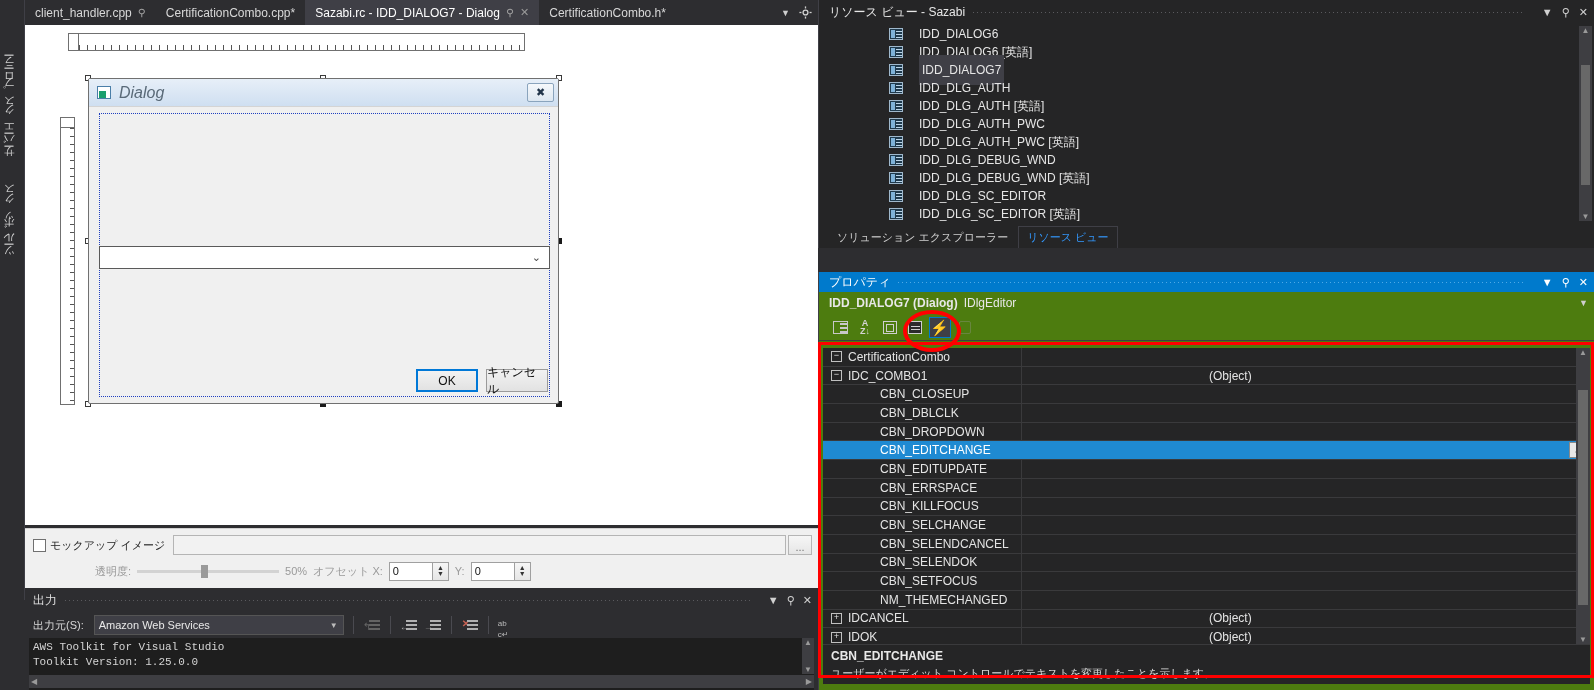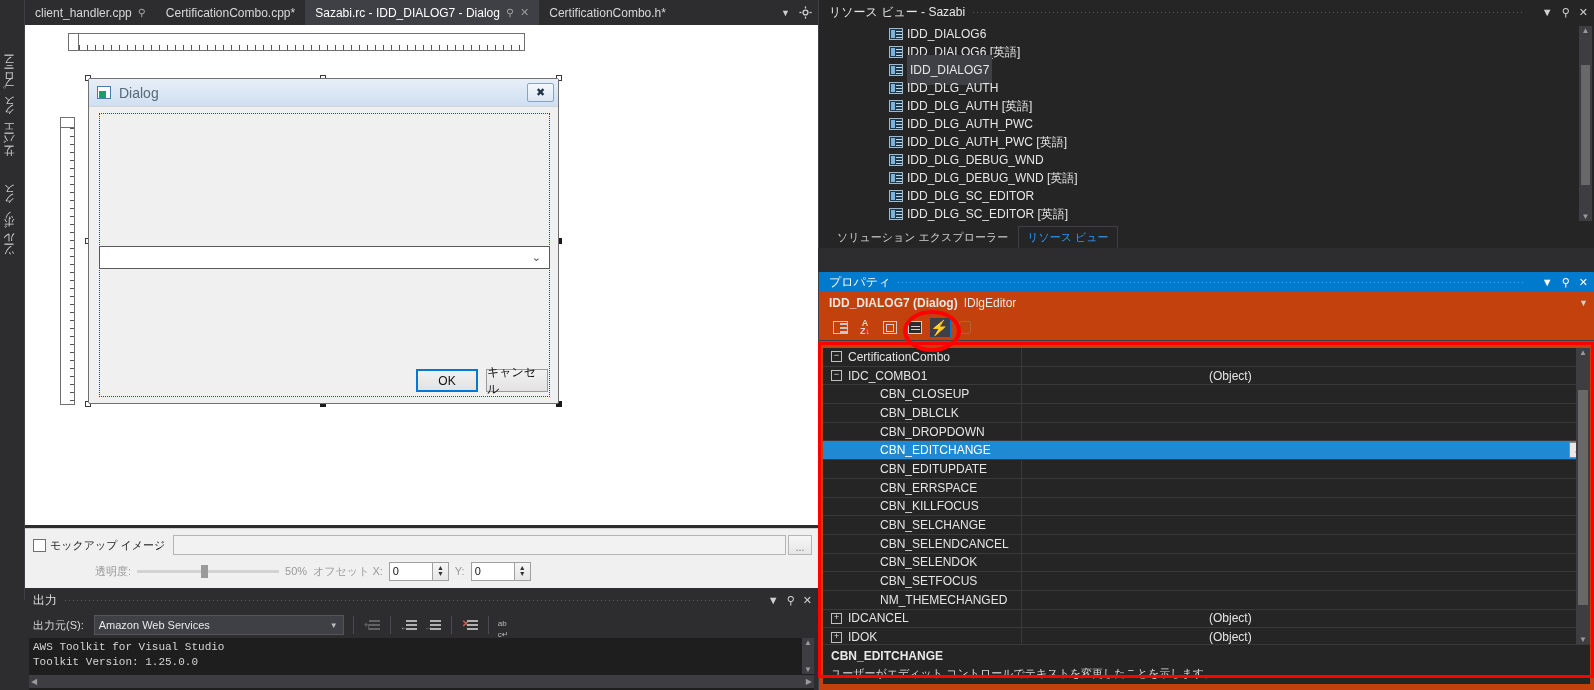--- a/index.html
+++ b/index.html
@@ -104,21 +104,21 @@
     border-bottom: 1px solid #d4d4d4;
   }
   .dlg-icon {
     width: 14px; height: 13px; background:#fff; border:1px solid #4a7ea8;
     margin-right: 8px; position: relative;
   }
   .dlg-icon::after {
     content: ""; position: absolute; left: 1px; top: 4px;
     width: 7px; height: 7px; background: #1a9e6d;
   }
-  .dlg-title-text { font-size: 14px; color: #5a6a78; }
+  .dlg-title-text { font-size: 16px; color: #5a6a78; font-style: italic; }
   .dlg-close {
     margin-left: auto; width: 27px; height: 19px;
     background: linear-gradient(to bottom,#f5f8fb,#dde7f1);
     border: 1px solid #8aa4bd; border-radius: 2px;
     display:flex; align-items:center; justify-content:center;
     font-size: 11px; color: #22354a;
   }
   .dlg-body { position: relative; height: calc(100% - 28px); padding: 6px; }
   .grp-outline {
     position: absolute; left: 10px; top: 6px; right: 8px; bottom: 6px;
@@ -239,21 +239,21 @@
     color: #e8e8e8; font-size: 12px;
   }
   .rv-dots { flex:1; height:1px; margin:0 8px;
     background-image: repeating-linear-gradient(to right,#5a5a5e 0 1px, transparent 1px 4px); }
   .rv-head .ico { color:#d0d0d0; font-size:11px; margin-left:9px; }
   .rv-body {
     position:absolute; left:10px; top:25px; right:16px; bottom: 26px;
     background: #252526; overflow: hidden;
   }
   .rv-item {
-    display:flex; align-items:center; gap:4px; height:18px;
+    display:flex; align-items:center; gap:16px; height:18px;
     padding-left: 60px; color:#e6e6e6; font-size: 12px;
   }
   .rv-item.sel .rv-label { background: #3f3f46; padding: 8px 3px; }
   .rv-ico {
     width: 14px; height: 12px; border: 1px solid #9fb8cc; background: #1f3a4d;
     position: relative; flex: 0 0 auto;
   }
   .rv-ico::before {
     content:""; position:absolute; left:1px; top:1px; width:4px; height:8px;
     background: #7fb2d8;
@@ -272,21 +272,21 @@
     position:absolute; left:0; bottom:0; height: 22px; width:100%;
     display:flex; align-items:center; padding-left: 10px; gap: 2px;
     background: #252526;
   }
   .rv-tab { font-size: 11px; color:#d0d0d0; padding: 3px 8px; }
   .rv-tab.active { color:#3399ff; border:1px solid #3f3f46; border-bottom:none; }
 
   
   .props {
     position: absolute; left: 818px; top: 272px; width: 776px; height: 418px;
-    background: #c2410c; border-left: 1px solid #3f3f46;
+    background: #4d7c0f; border-left: 1px solid #3f3f46;
   }
   .pr-title {
     height: 20px; background: #007acc; color:#ffffff; font-size: 12px;
     display:flex; align-items:center; padding: 0 6px 0 10px;
   }
   .pr-title .dots { flex:1; height:1px; margin:0 8px;
     background-image: repeating-linear-gradient(to right,#4fa9e6 0 1px, transparent 1px 4px); }
   .pr-title .ico { margin-left: 9px; font-size:11px; }
   .pr-obj {
     height: 22px; display:flex; align-items:center; padding: 0 6px 0 10px;

